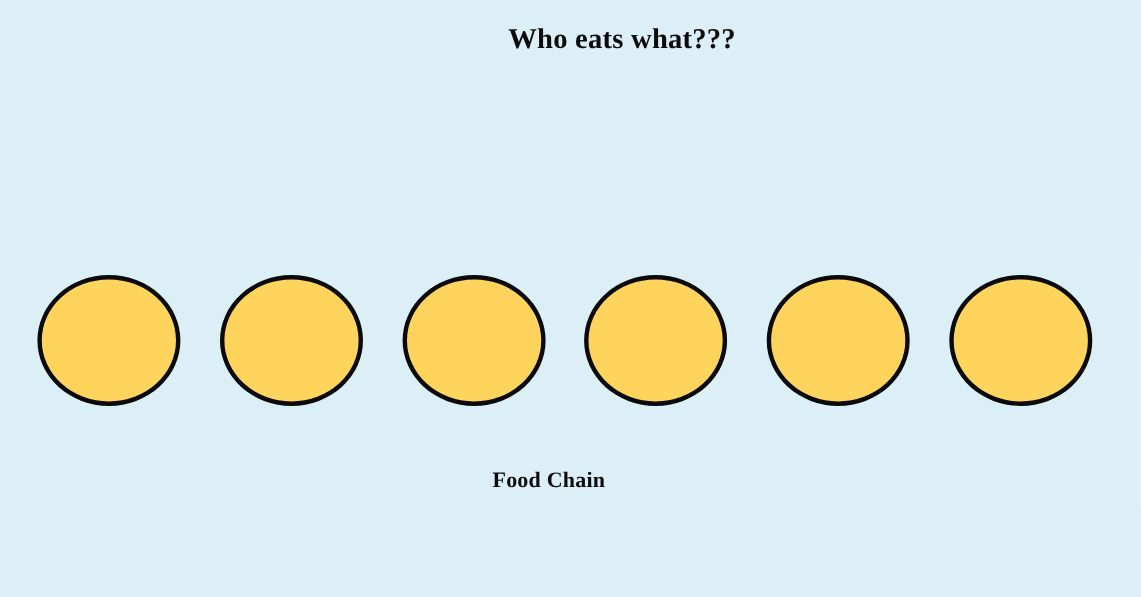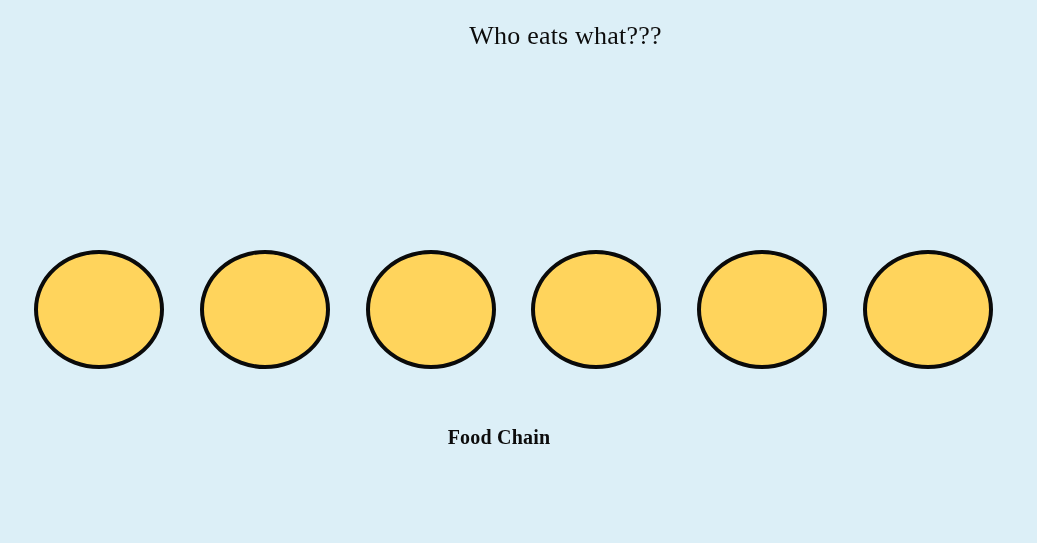--- a/index.html
+++ b/index.html
@@ -19,21 +19,21 @@
     background: #dceff7;
     box-sizing: border-box;
   }
   #worksheet-title {
     position: absolute;
     left: 0;
     top: 21px;
     width: 1037px;
     text-align: center;
     font-size: 26px;
-    font-weight: normal;
+    font-weight: bold;
     color: #0c0c0c;
     letter-spacing: 0.2px;
     line-height: 30px;
     text-indent: 94px;
     white-space: nowrap;
   }
   #worksheet-instruction {
     position: absolute;
     left: 0;
     top: 74px;

